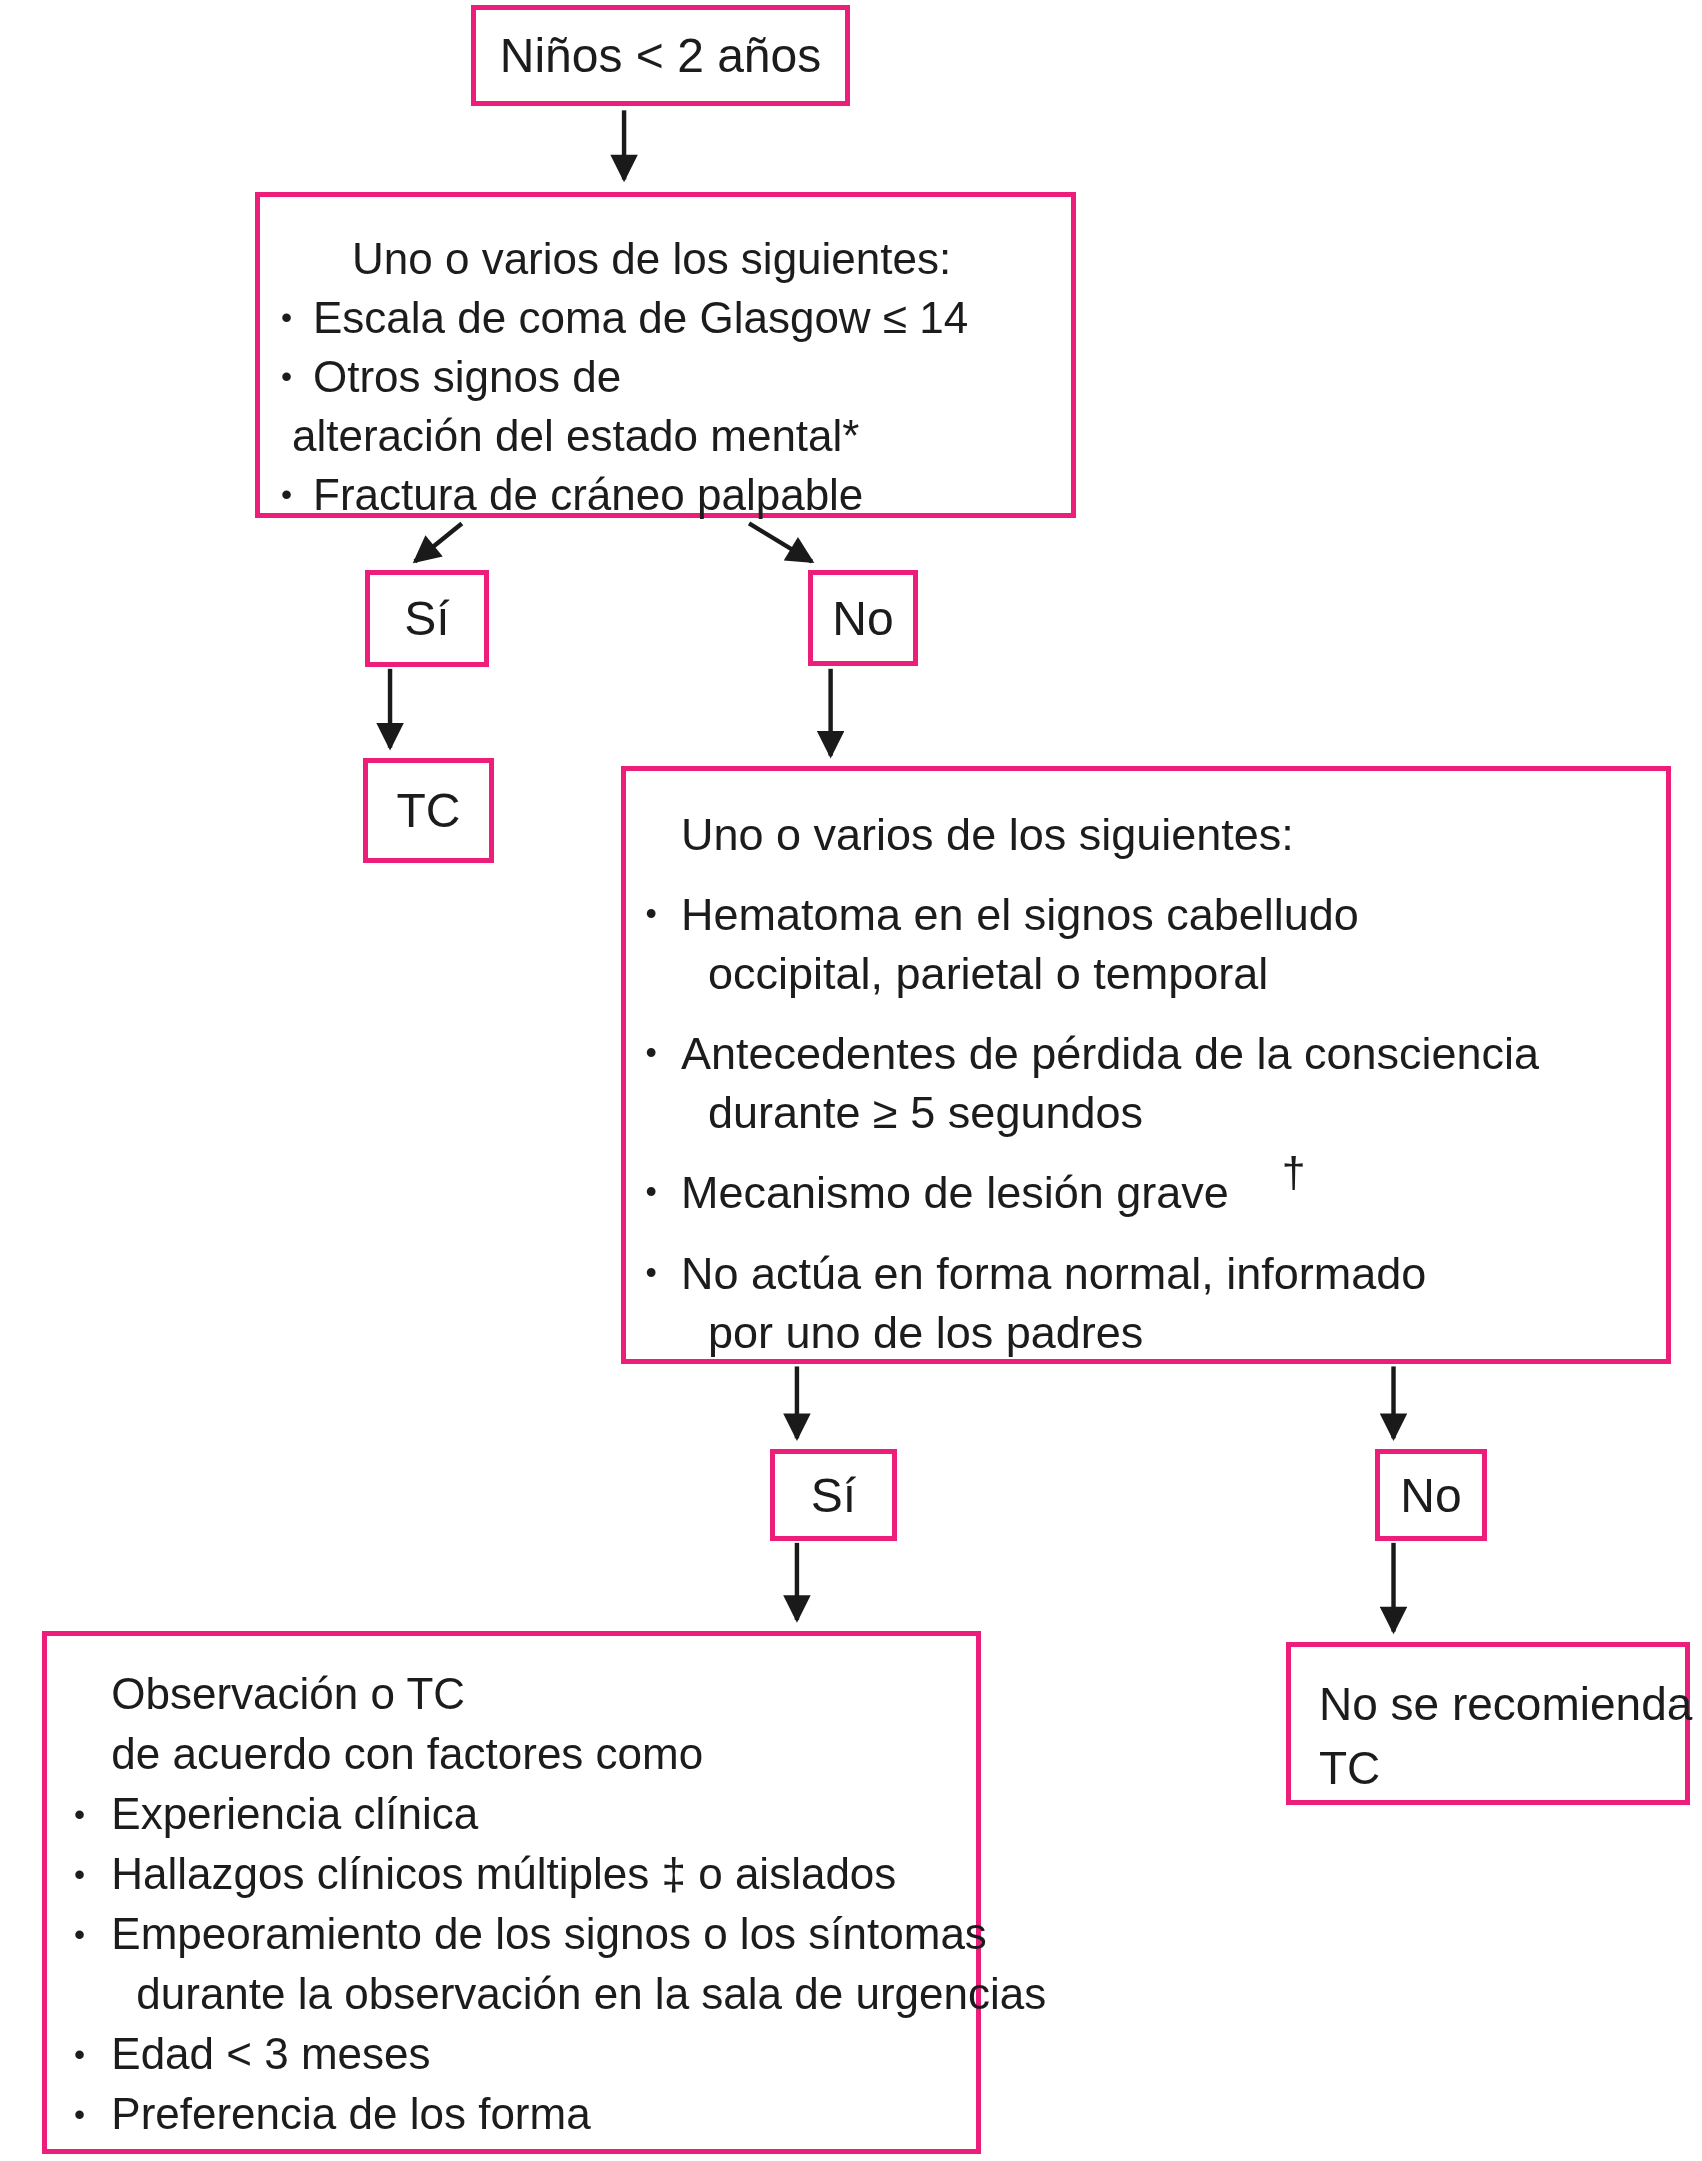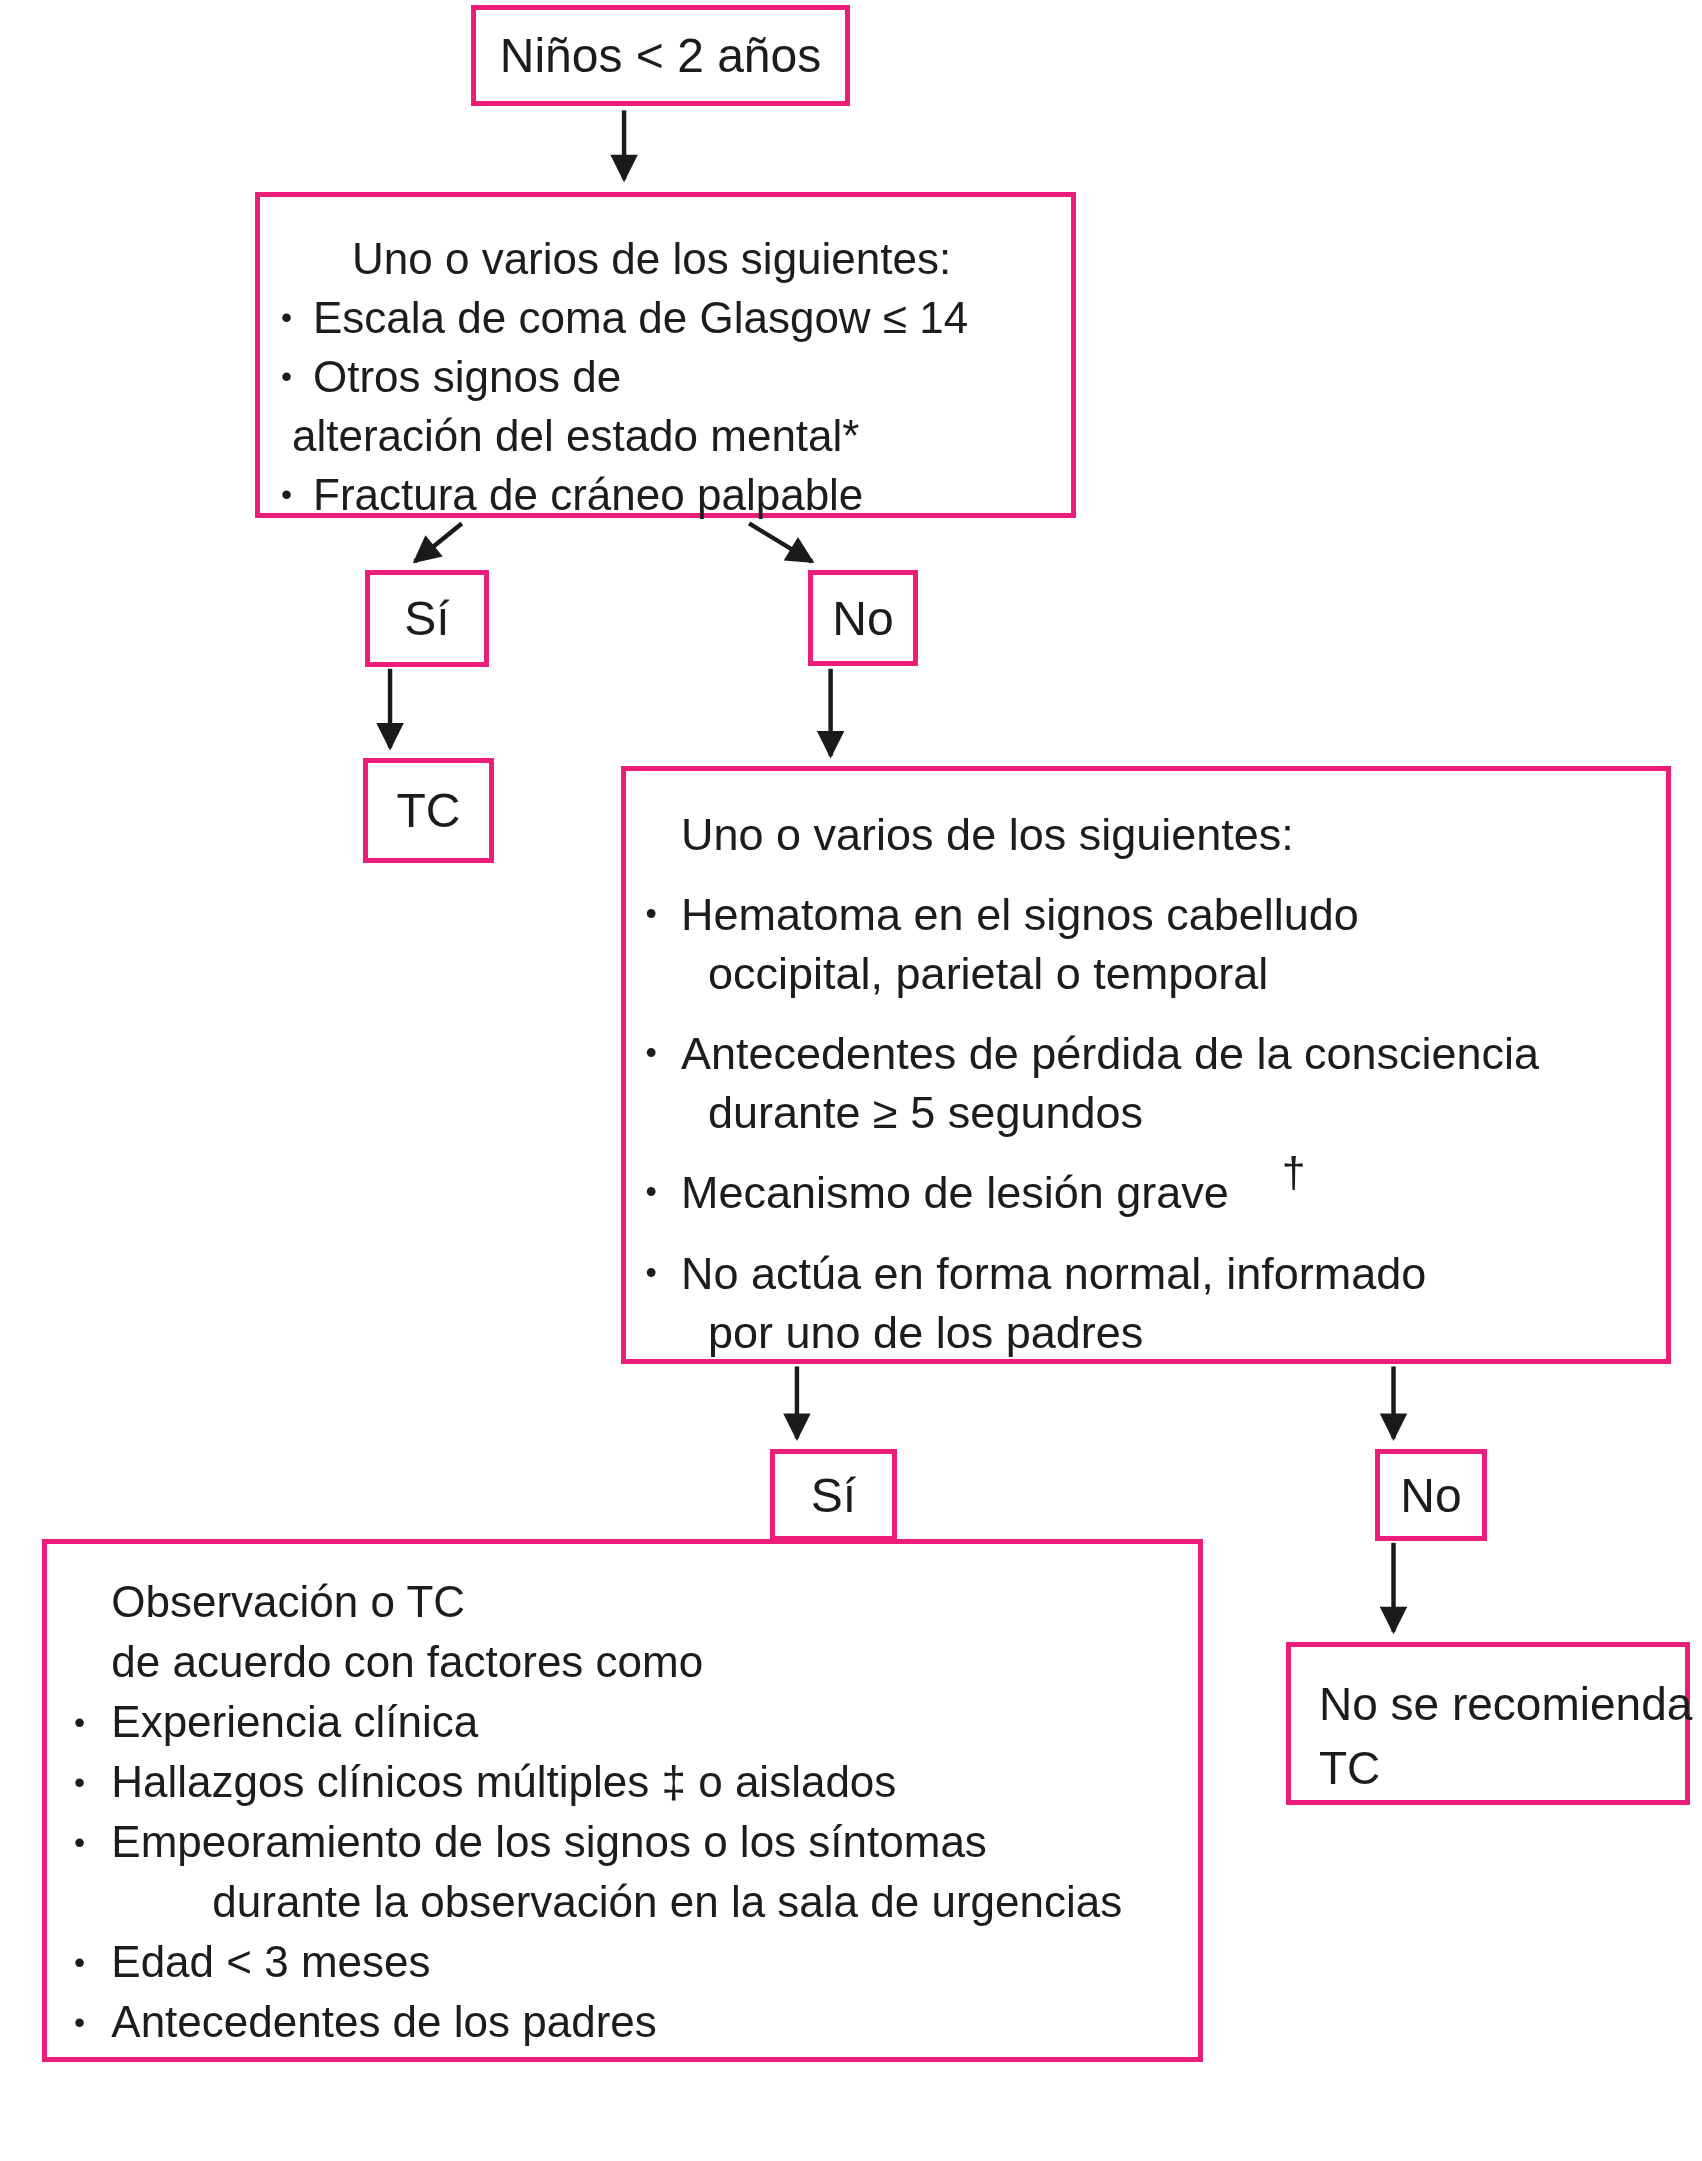--- a/index.html
+++ b/index.html
@@ -143,29 +143,29 @@
   </div>
 
   <div class="box node" style="left:733px; top:1449px; width:127px; height:92px;">
     <span>Sí</span>
   </div>
 
   <div class="box node" style="left:1338px; top:1449px; width:112px; height:92px;">
     <span>No</span>
   </div>
 
-  <div class="box panel observation" style="left:5.3px; top:1539px; width:1161px; height:523px;">
+  <div class="box panel observation" style="left:5.3px; top:1631px; width:939px; height:523px;">
     <div class="line heading">Observación o TC</div>
     <div class="line heading">de acuerdo con factores como</div>
     <div class="line bullet">Experiencia clínica</div>
     <div class="line bullet">Hallazgos clínicos múltiples ‡ o aislados</div>
     <div class="line bullet">Empeoramiento de los signos o los síntomas</div>
     <div class="line cont">durante la observación en la sala de urgencias</div>
     <div class="line bullet">Edad &lt; 3 meses</div>
-    <div class="line bullet">Antecedentes de los padres</div>
+    <div class="line bullet">Preferencia de los forma</div>
   </div>
 
   <div class="box panel noct" style="left:1249px; top:1642px; width:404px; height:163px;">
     <div class="line">No se recomienda</div>
     <div class="line">TC</div>
   </div>
 
 </div>
 
 

